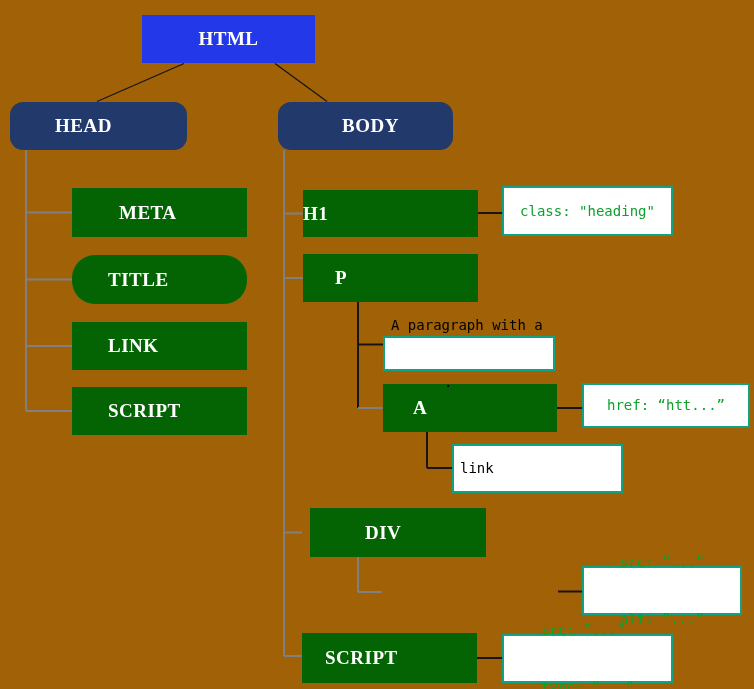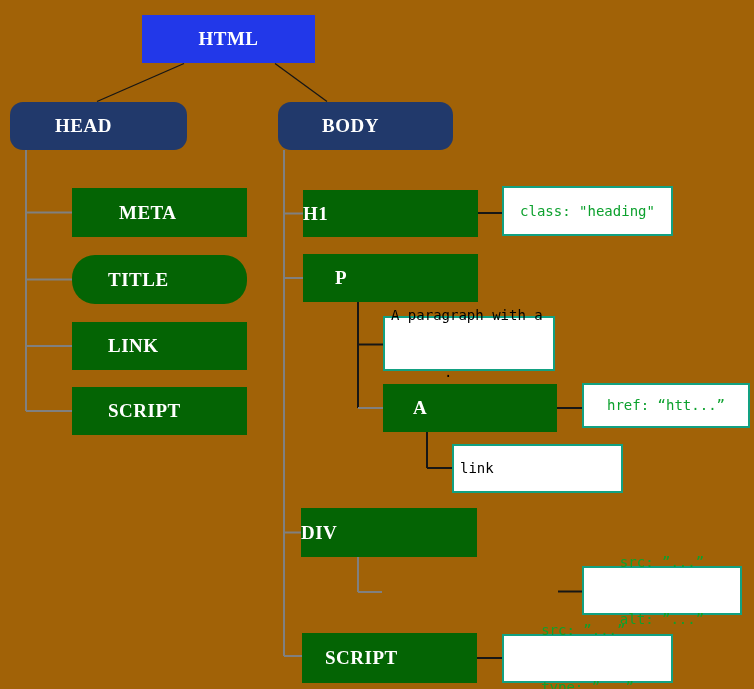--- a/index.html
+++ b/index.html
@@ -91,34 +91,34 @@
     <line class="ln-gray" x1="358" y1="592" x2="382" y2="592"></line>
 
     <line class="ln-black" x1="478" y1="213" x2="502" y2="213"></line>
     <line class="ln-black" x1="557" y1="408" x2="582" y2="408"></line>
     <line class="ln-black" x1="558" y1="591.5" x2="582" y2="591.5"></line>
     <line class="ln-black" x1="477" y1="658" x2="502" y2="658"></line>
   </svg>
 
   <div class="node root center" style="left:142px;top:15px;width:173px;height:48px;">HTML</div>
   <div class="node sec" style="left:10px;top:102px;width:177px;height:48px;padding-left:45px;">HEAD</div>
-  <div class="node sec" style="left:278px;top:102px;width:175px;height:48px;padding-left:44px;">BODY</div>
+  <div class="node sec" style="left:278px;top:102px;width:175px;height:48px;padding-left:64px;">BODY</div>
 
   <div class="node el" style="left:72px;top:188px;width:175px;height:49px;padding-left:47px;">META</div>
   <div class="node el" style="left:72px;top:255px;width:175px;height:49px;padding-left:36px;border-radius:23px;">TITLE</div>
   <div class="node el" style="left:72px;top:322px;width:175px;height:48px;padding-left:36px;">LINK</div>
   <div class="node el" style="left:72px;top:387px;width:175px;height:48px;padding-left:36px;">SCRIPT</div>
 
   <div class="node el" style="left:303px;top:190px;width:175px;height:47px;">H1</div>
   <div class="node el" style="left:303px;top:254px;width:175px;height:48px;padding-left:32px;">P</div>
   <div class="node el" style="left:383px;top:384px;width:174px;height:48px;padding-left:30px;">A</div>
-  <div class="node el" style="left:301px;top:508px;width:176px;height:49px;">DIV</div>
+  <div class="node el" style="left:310px;top:508px;width:176px;height:49px;padding-left:55px;">DIV</div>
   <div class="node el" style="left:302px;top:633px;width:175px;height:50px;padding-left:23px;">SCRIPT</div>
 
-  <div class="textbox" style="left:383px;top:316px;width:172px;height:55px;">
+  <div class="textbox" style="left:383px;top:336px;width:172px;height:35px;">
     <div class="tb-inner">
       <div class="tb-pad">A paragraph with a</div>
       <div class="tb-dot">.</div>
     </div>
   </div>
   <div class="textbox" style="left:452px;top:444px;width:171px;height:49px;">
     <div class="tb-inner tb-pad">link</div>
   </div>
 
   <div class="attr" style="left:502px;top:186px;width:171px;height:50px;">

